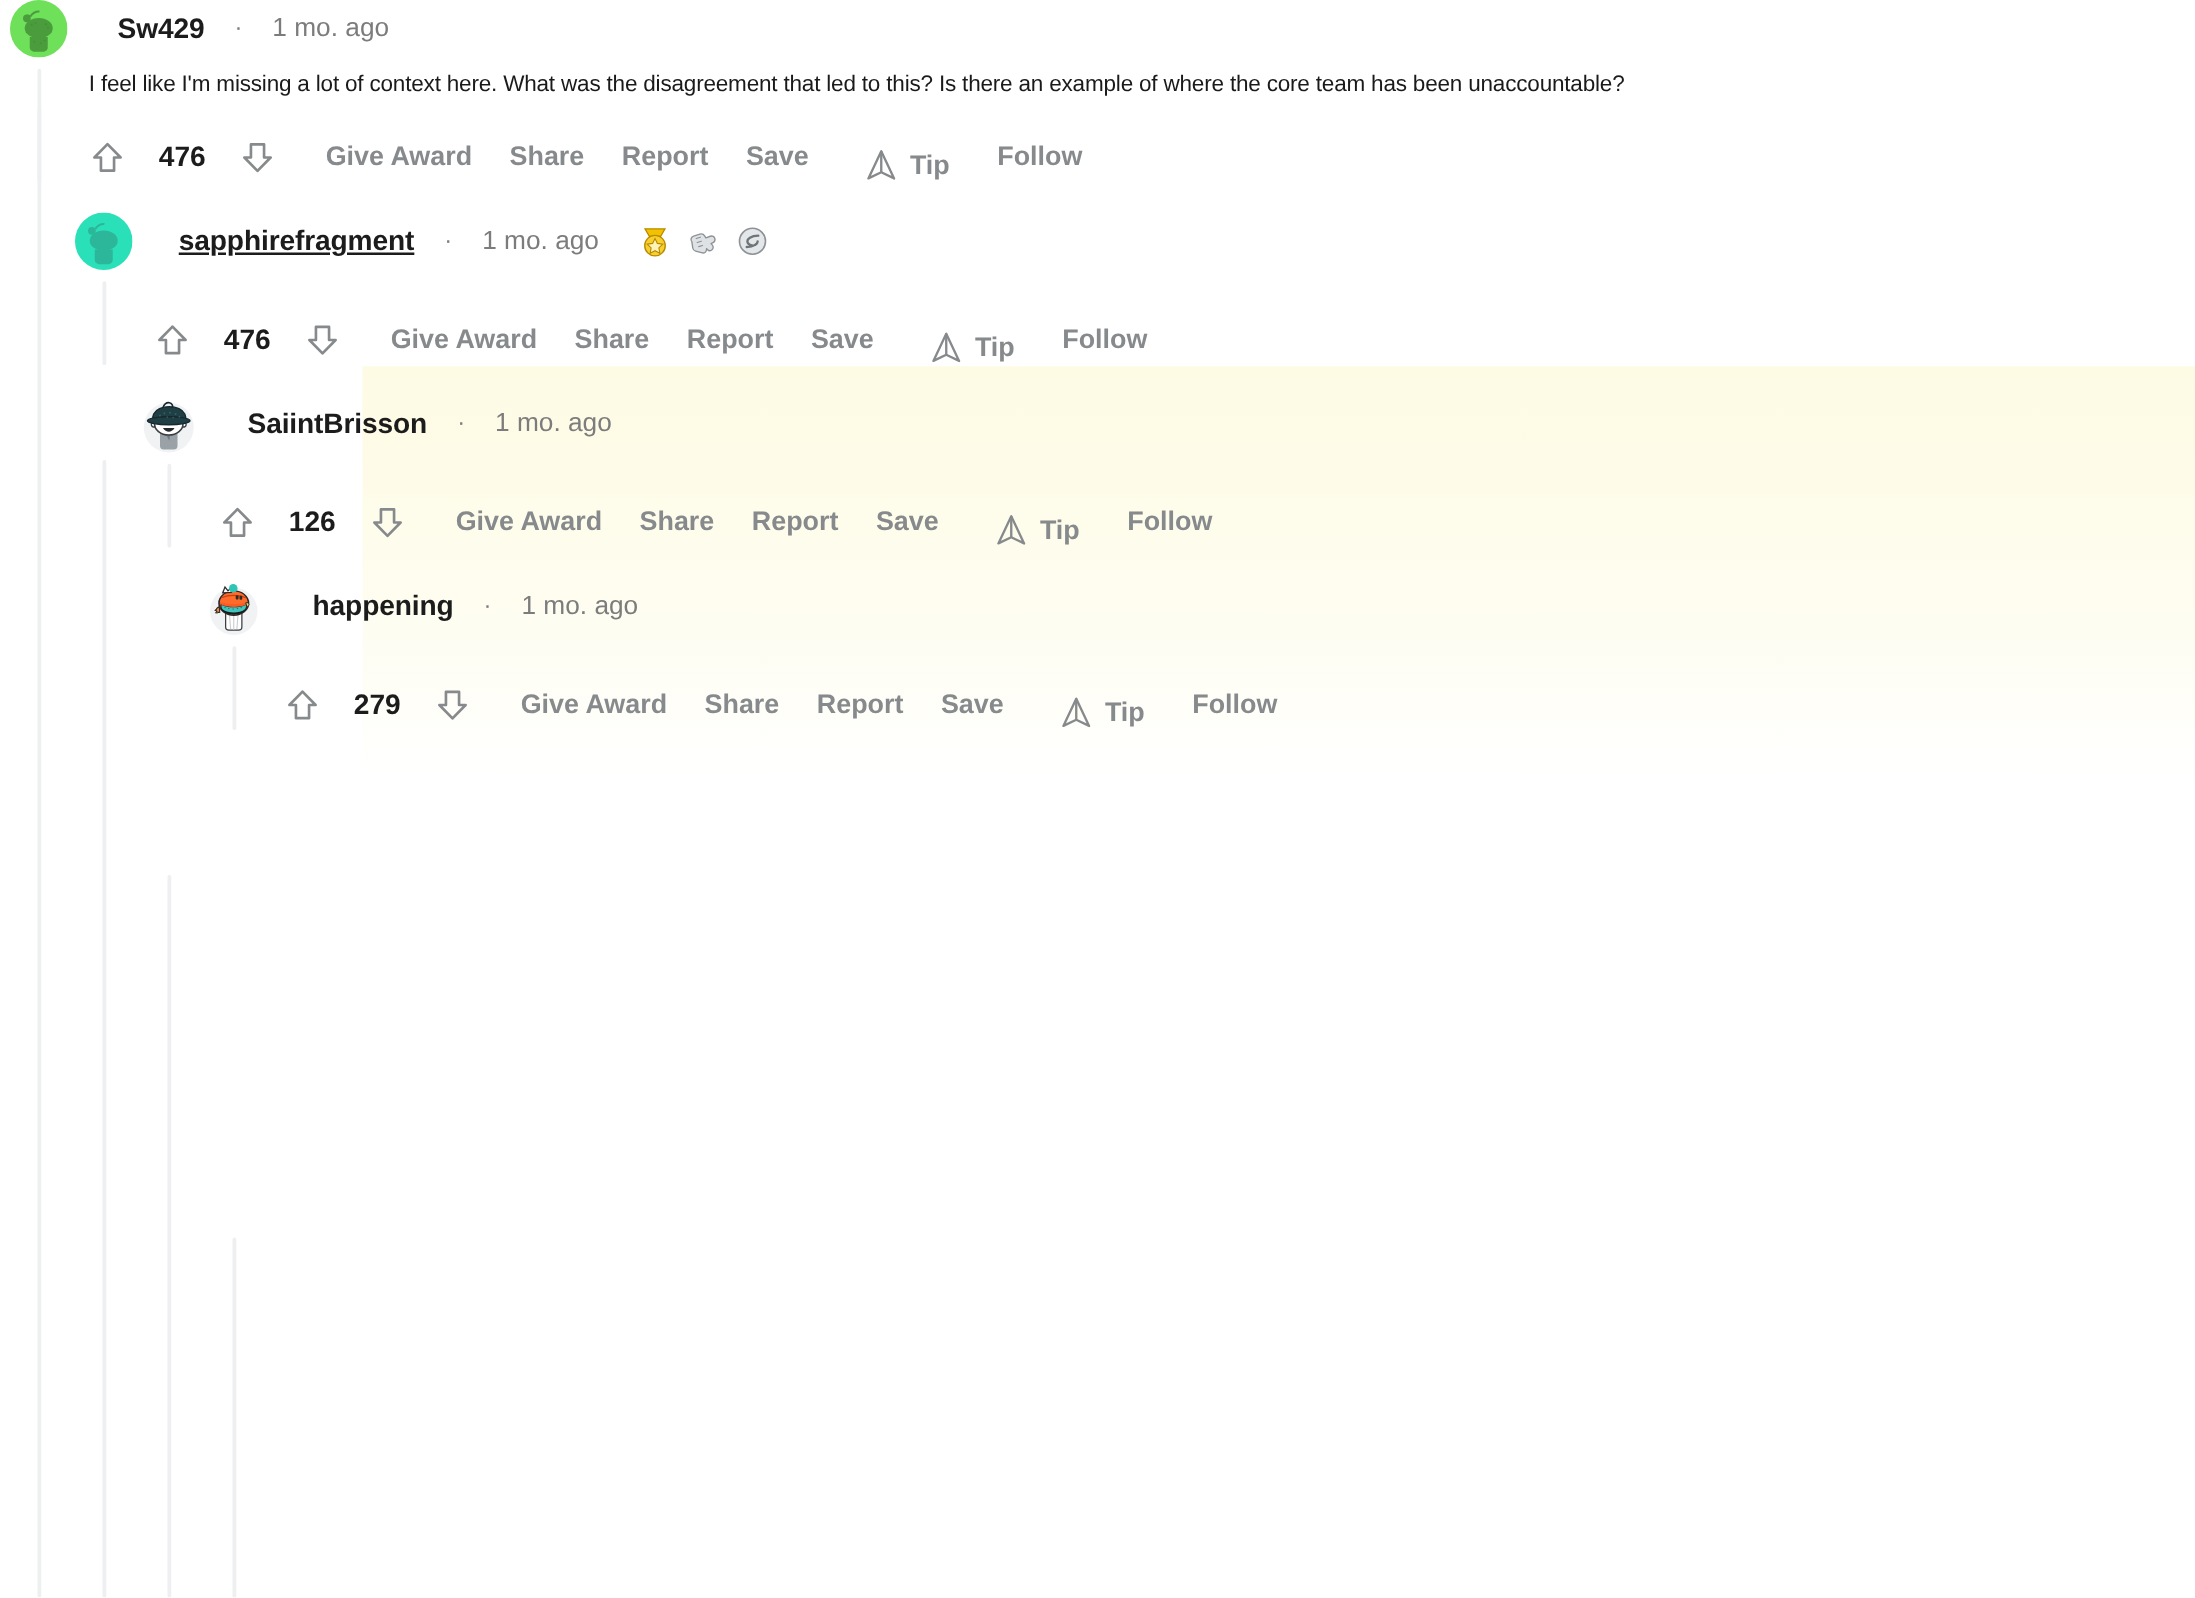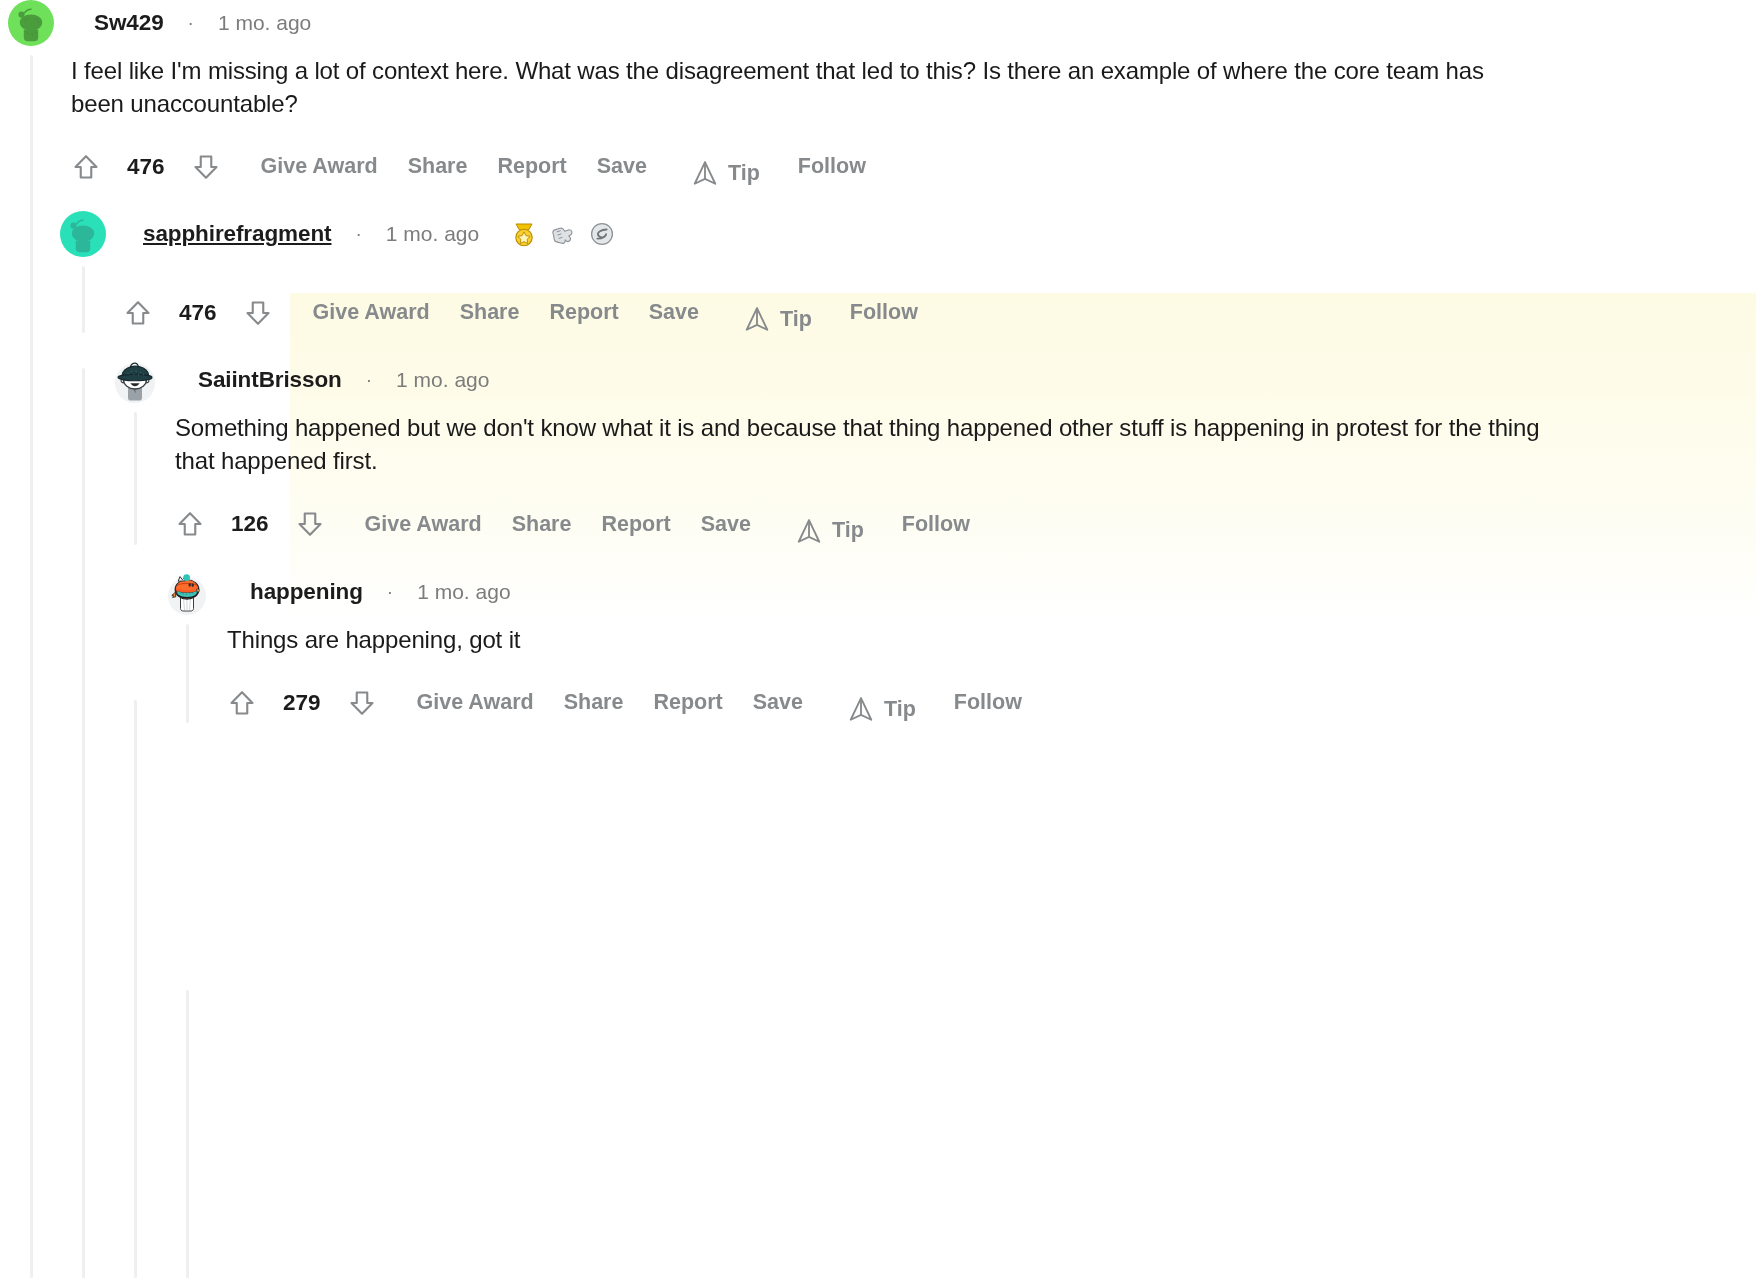--- a/index.html
+++ b/index.html
@@ -51,21 +51,21 @@
 
   
   .cbody { display:flex; }
   .tline {
     width:3px; background:#edeff1; border-radius:2px;
     flex:0 0 3px;
   }
   .cinner { flex:1 1 auto; }
 
   .ctext {
-    font-size:24px; line-height:1.36; color:#1a1a1b;
+    font-size:18px; line-height:1.36; color:#1a1a1b;
     font-weight:400; letter-spacing:-0.15px;
     word-spacing:0px;
   }
 
   
   .actions { display:flex; align-items:center; }
   .vote { display:flex; align-items:center; gap:16px; }
   .arrow { width:30px; height:32px; display:block; cursor:pointer; }
   .score { font-size:22.5px; font-weight:700; color:#1c1c1c; padding:0 10px; }
   .abtn {
@@ -276,21 +276,20 @@
         </svg>
       </div>
       <span class="uname" style="margin-left:24px;">SaiintBrisson</span>
       <span class="dot">·</span>
       <span class="ago">1 mo. ago</span>
     </div>
 
     <div class="cbody">
       <div class="tline"></div>
       <div class="cinner">
-        <div class="ctext" style="max-width:1400px;">Something happened but we don't know what it is and because that thing happened other stuff is happening in protest for the thing that happened first.</div>
 
         <div class="actions sp-acts">
           <div class="vote">
             <span>
               <svg class="arrow" viewBox="0 0 24 24" fill="none" stroke="#878a8c" stroke-width="1.7" stroke-linejoin="round">
                 <path d="M12 3.4 3.6 12h4.2v8.4h8.4V12h4.2z"></path>
               </svg>
             </span>
             <span class="score">126</span>
             <span>
@@ -347,21 +346,20 @@
         </svg>
       </div>
       <span class="uname" style="margin-left:24px;">happening</span>
       <span class="dot">·</span>
       <span class="ago">1 mo. ago</span>
     </div>
 
     <div class="cbody">
       <div class="tline"></div>
       <div class="cinner">
-        <div class="ctext" style="max-width:1380px;">Things are happening, got it</div>
 
         <div class="actions sp-acts">
           <div class="vote">
             <span>
               <svg class="arrow" viewBox="0 0 24 24" fill="none" stroke="#878a8c" stroke-width="1.7" stroke-linejoin="round">
                 <path d="M12 3.4 3.6 12h4.2v8.4h8.4V12h4.2z"></path>
               </svg>
             </span>
             <span class="score">279</span>
             <span>

